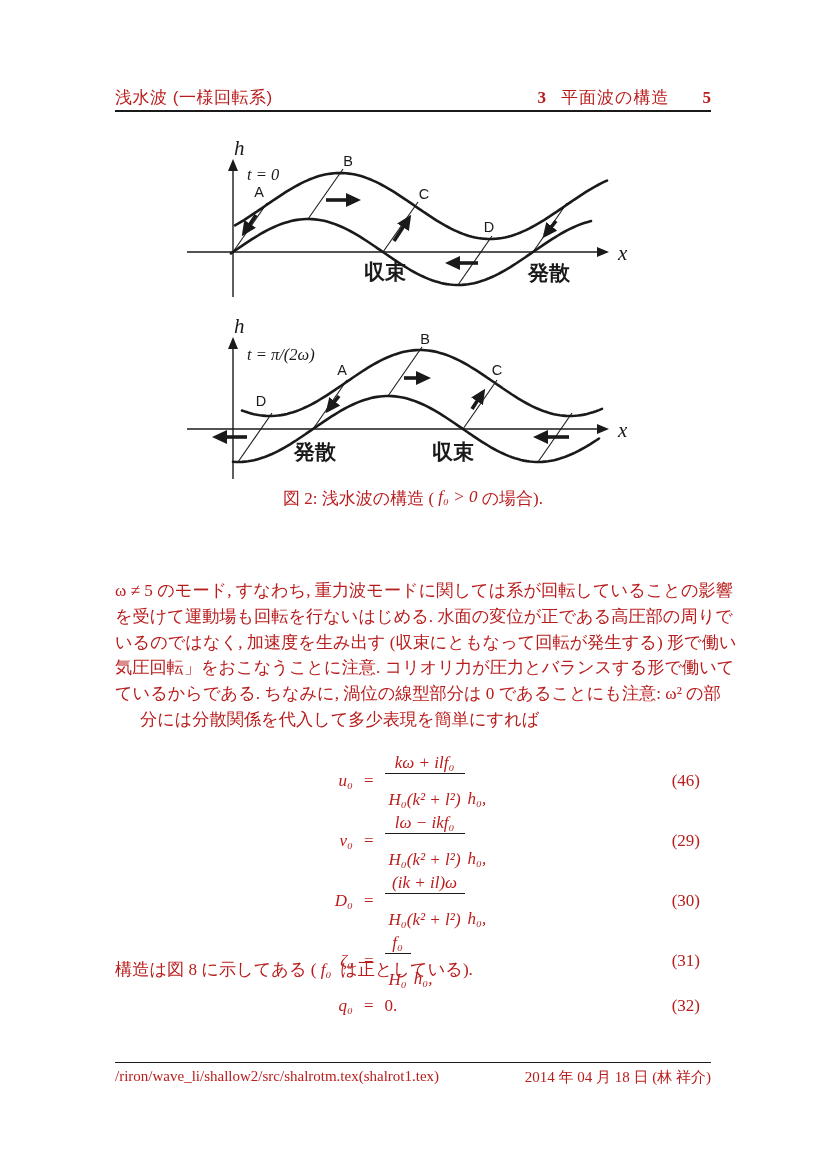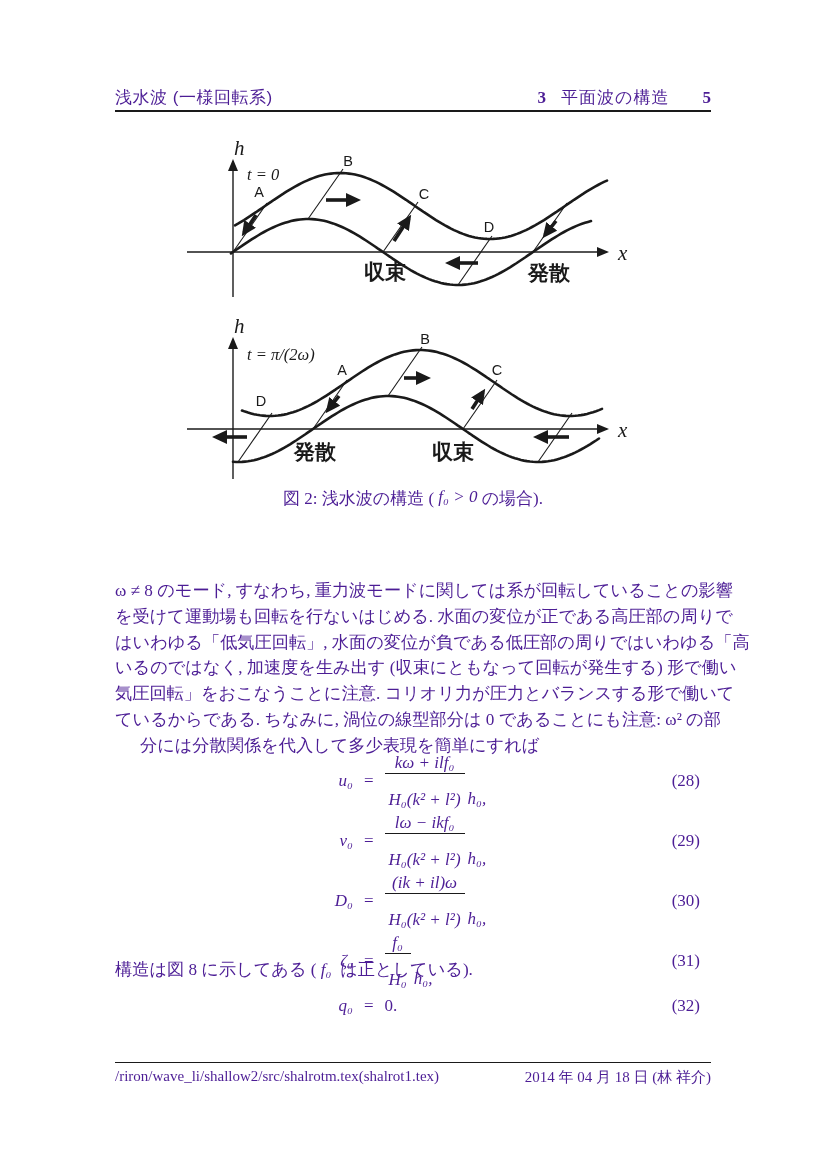--- a/index.html
+++ b/index.html
@@ -1,18 +1,18 @@
 <!DOCTYPE html>
 <html><head>
 <meta charset="utf-8">
 <style>
   html,body{margin:0;padding:0;background:#e8e8e8;}
   .page{
     position:relative;width:826px;height:1169px;margin:0 auto;background:#ffffff;
-    font-family:"Liberation Serif","DejaVu Serif",serif;color:#4c1d95;overflow:hidden;
+    font-family:"Liberation Serif","DejaVu Serif",serif;color:#b91c1c;overflow:hidden;
   }
   
   .header{position:absolute;left:115px;top:86px;width:596px;display:flex;justify-content:space-between;align-items:baseline;font-size:17px;}
   .h-left{font-family:"Liberation Sans","DejaVu Sans",sans-serif;letter-spacing:.5px;}
   .h-right{display:flex;align-items:baseline;}
   .h-num{font-weight:bold;font-size:17px;}
   .h-title{font-family:"Liberation Sans","DejaVu Sans",sans-serif;margin-left:15px;letter-spacing:1px;}
   .h-page{font-weight:bold;margin-left:33px;}
   .rule{position:absolute;left:115px;width:596px;background:#1a1a1a;height:2px;}
   .header-rule{top:110px;}
@@ -137,39 +137,38 @@
     <text class="jp" x="268" y="148" text-anchor="middle">収束</text>
   </svg>
 
   <div class="caption">
     <span>図 2: 浅水波の構造 ( </span>
     <span class="cap-math">f₀ &gt; 0</span>
     <span> の場合).</span>
   </div>
 
   <div class="para">
-    <div class="para-line">ω ≠ 8 のモード, すなわち, 重力波モードに関しては系が回転していることの影響</div>
+    <div class="para-line">ω ≠ 5 のモード, すなわち, 重力波モードに関しては系が回転していることの影響</div>
     <div class="para-line">を受けて運動場も回転を行ないはじめる. 水面の変位が正である高圧部の周りで</div>
-    <div class="para-line">はいわゆる「低気圧回転」, 水面の変位が負である低圧部の周りではいわゆる「高</div>
     <div class="para-line">いるのではなく, 加速度を生み出す (収束にともなって回転が発生する) 形で働い</div>
     <div class="para-line">気圧回転」をおこなうことに注意. コリオリ力が圧力とバランスする形で働いて</div>
     <div class="para-line">ているからである. ちなみに, 渦位の線型部分は 0 であることにも注意: ω² の部</div>
     <div class="para-line last">分には分散関係を代入して多少表現を簡単にすれば</div>
   </div>
 
   <div class="eqs">
     <div class="eq-row">
       <span class="eq-lhs">u₀</span>
       <span class="eq-sign">=</span>
       <span class="frac">
         <span class="num">kω + ilf₀</span>
         <span class="den">H₀(k² + l²)</span>
       </span>
       <span class="eq-suffix">h₀,</span>
-      <span class="eq-tag">(28)</span>
+      <span class="eq-tag">(46)</span>
     </div>
     <div class="eq-row">
       <span class="eq-lhs">v₀</span>
       <span class="eq-sign">=</span>
       <span class="frac">
         <span class="num">lω − ikf₀</span>
         <span class="den">H₀(k² + l²)</span>
       </span>
       <span class="eq-suffix">h₀,</span>
       <span class="eq-tag">(29)</span>

